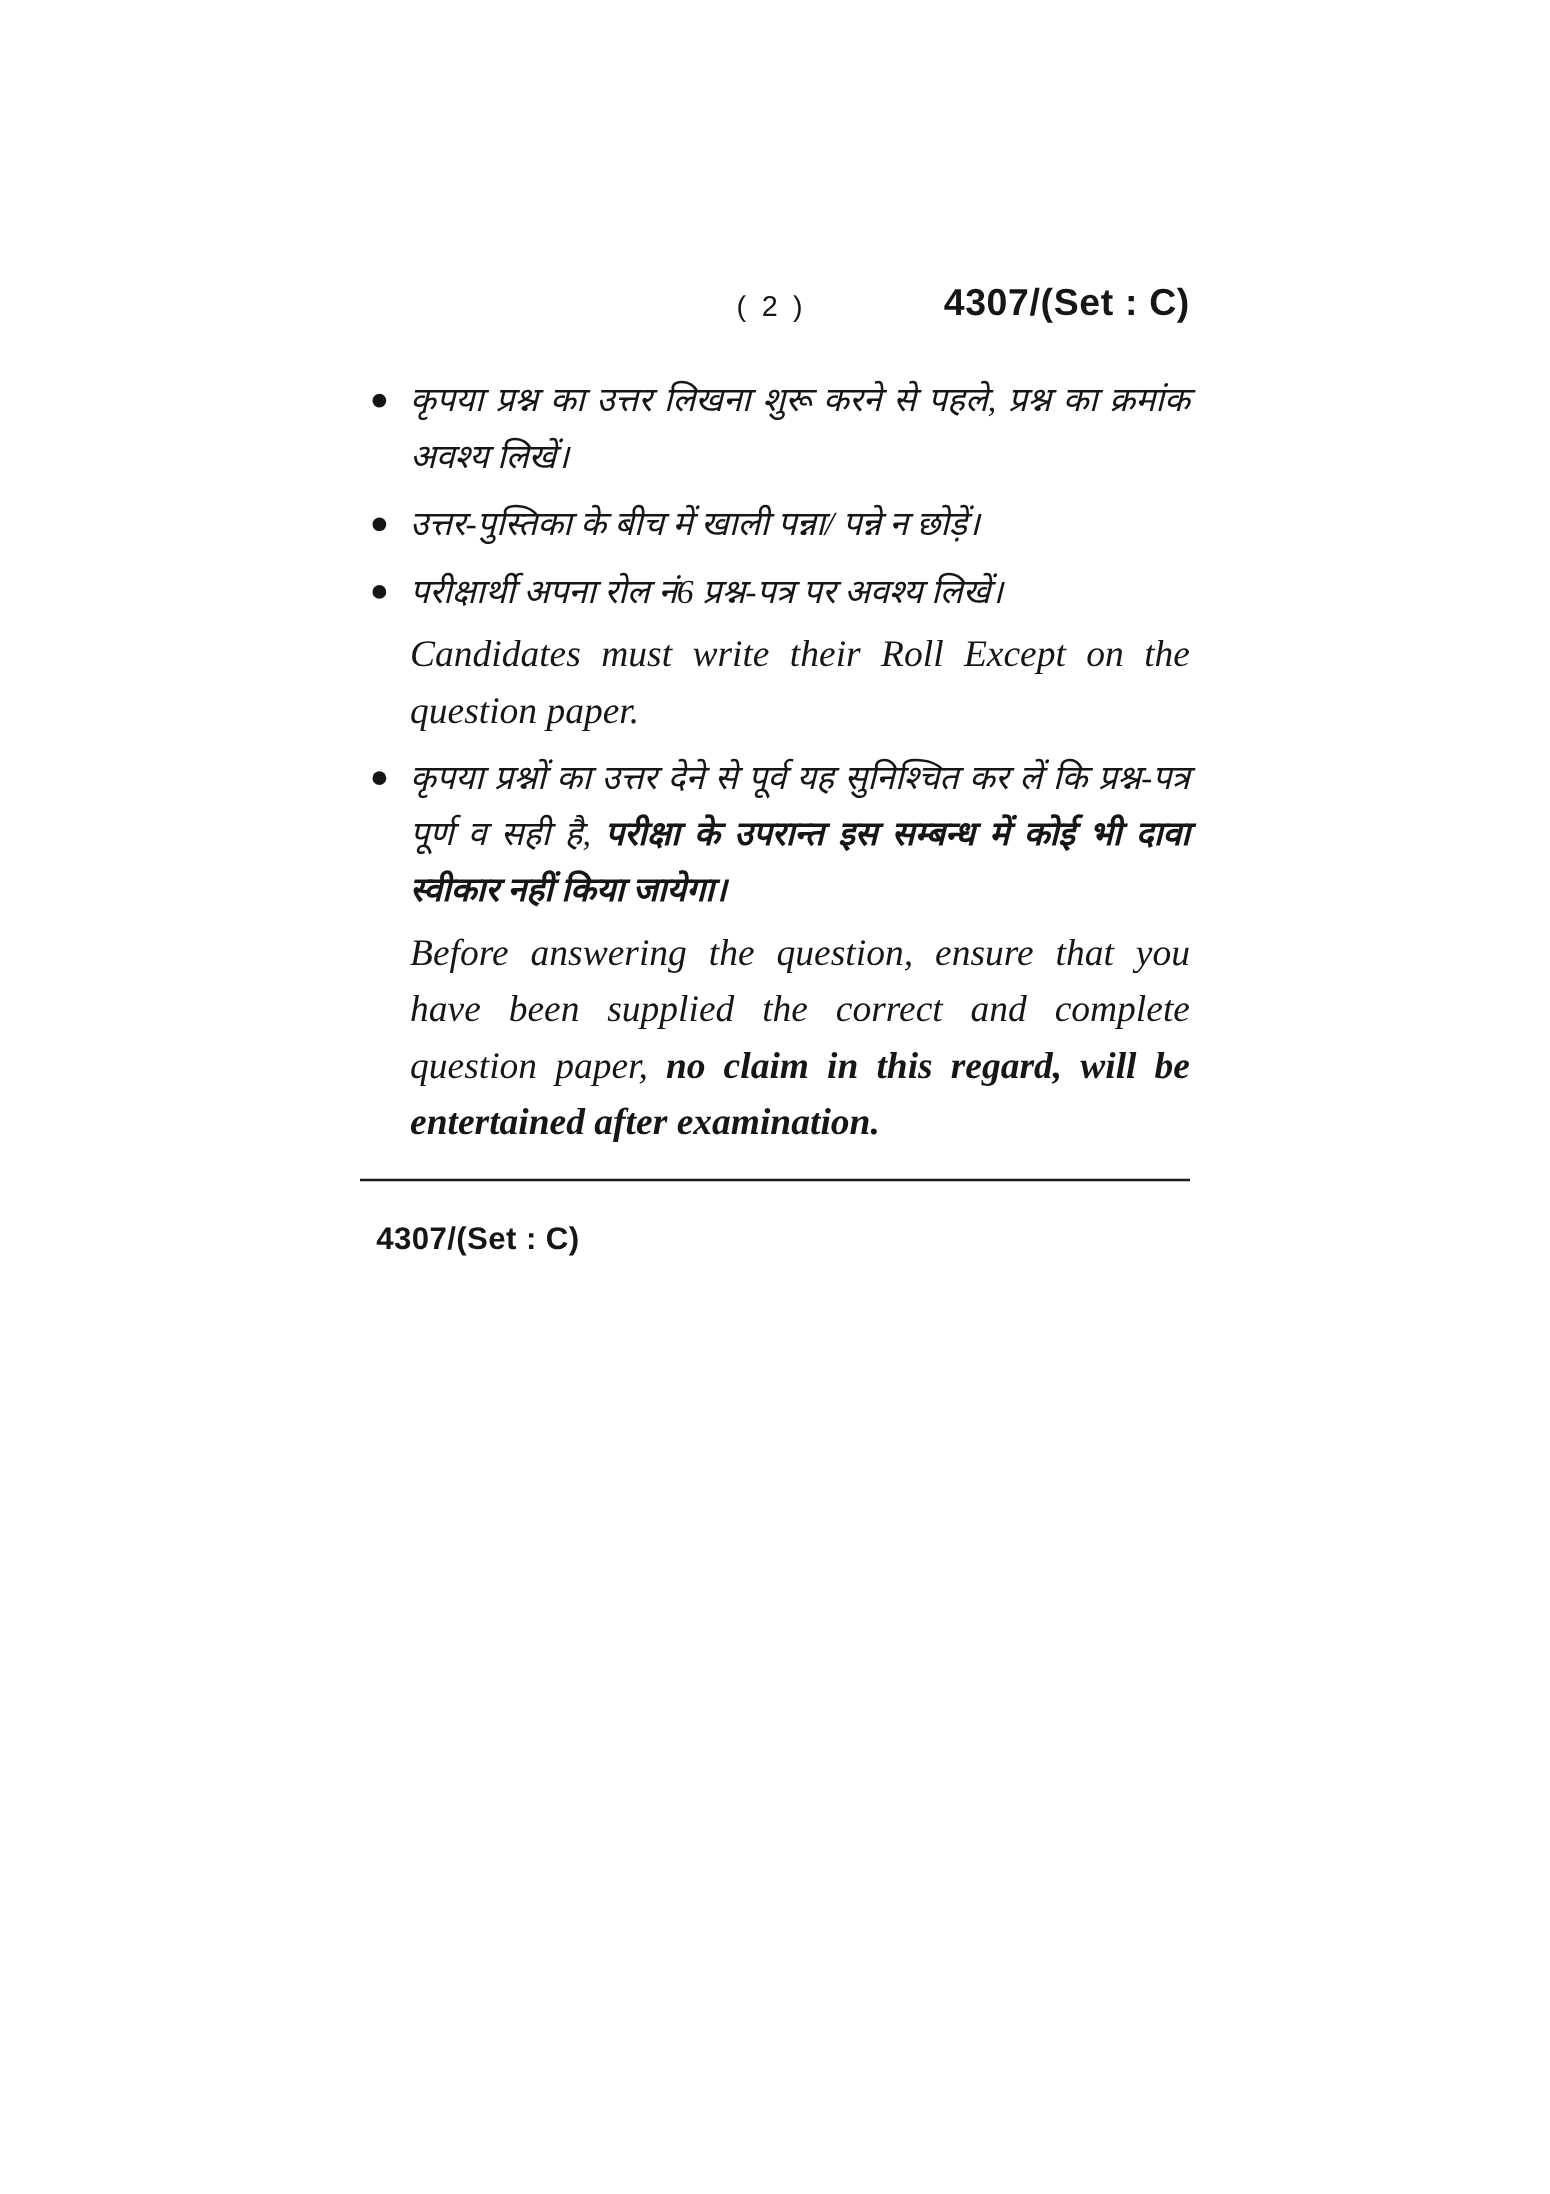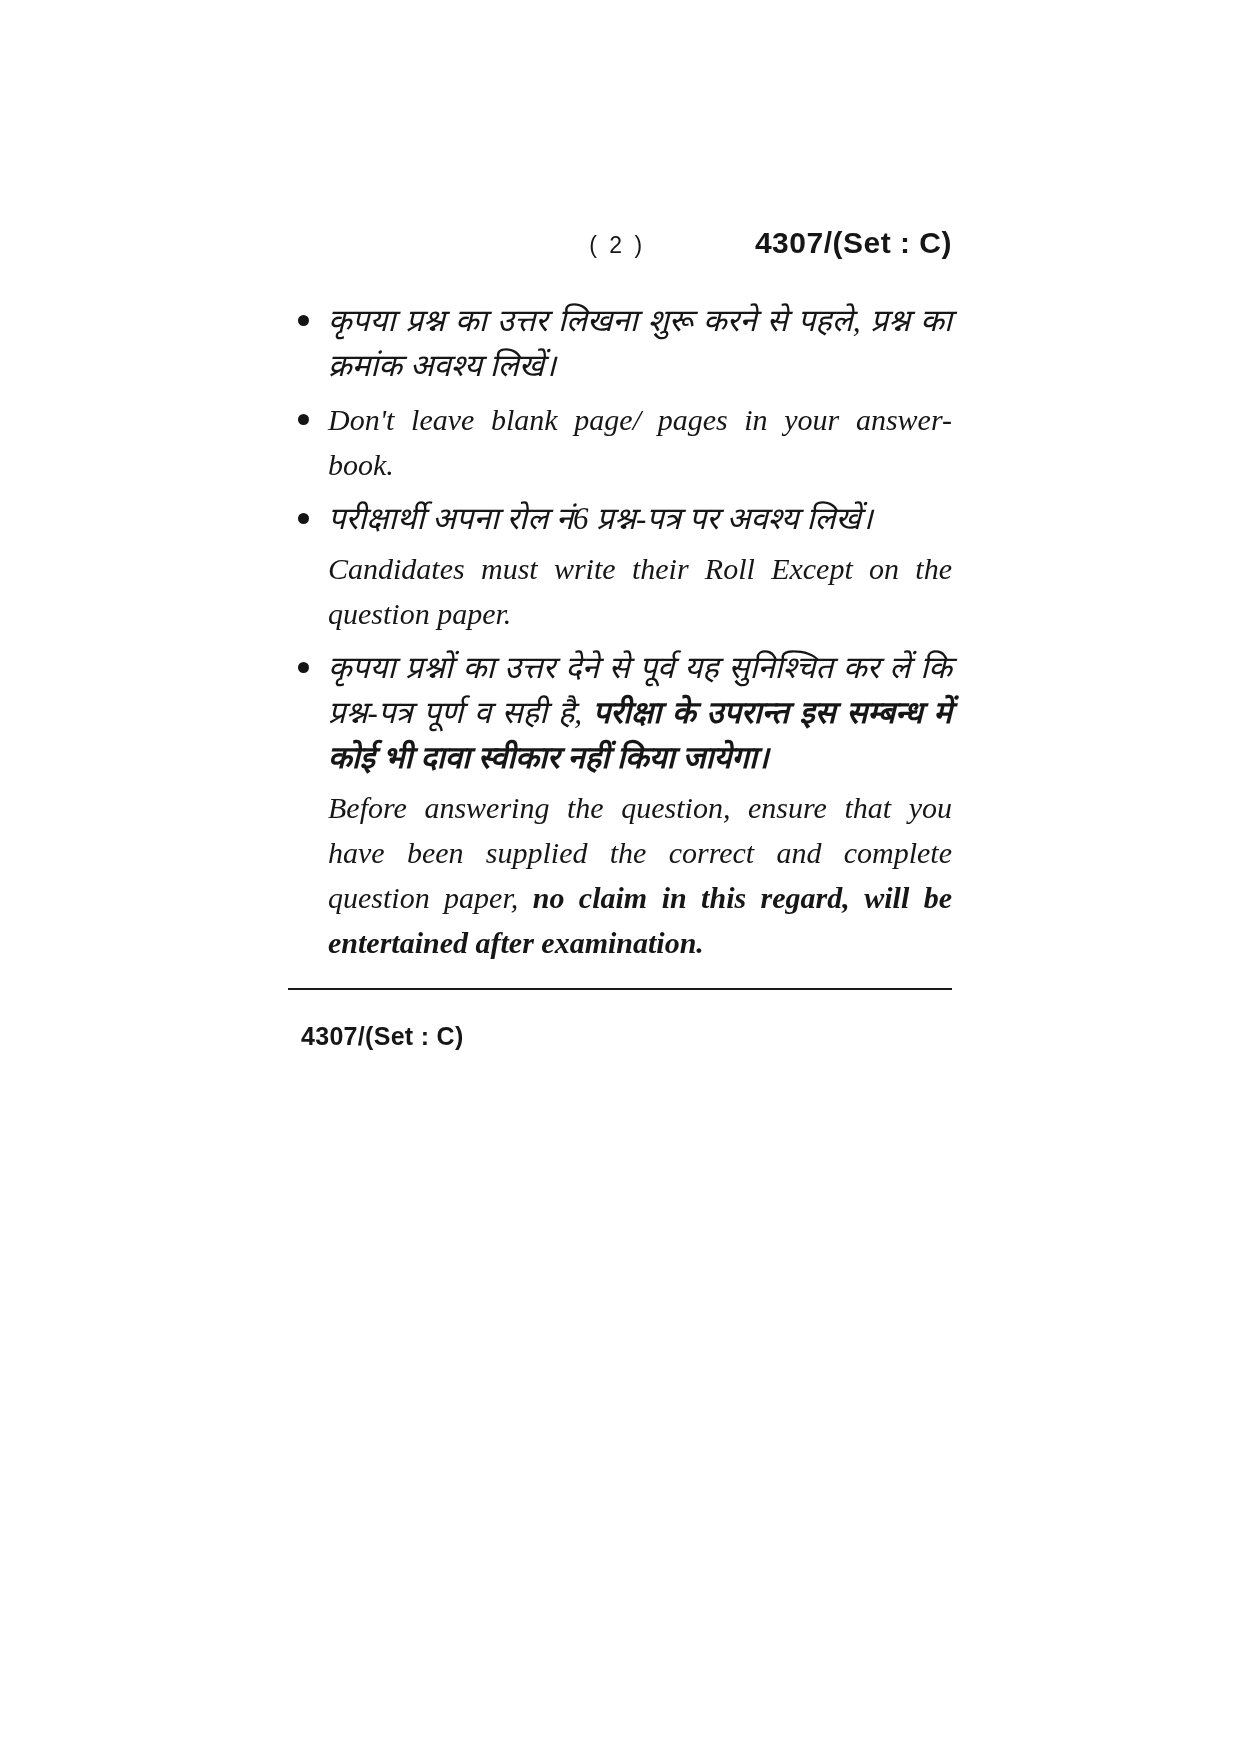--- a/index.html
+++ b/index.html
@@ -69,21 +69,21 @@
     left: 10px;
     top: 17px;
     width: 11px;
     height: 11px;
     border-radius: 50%;
     background: #151515;
   }
   .hindi {
     margin: 0;
     font-style: italic;
-    font-size: 31px;
+    font-size: 27px;
     line-height: 45px;
     text-align: justify;
     font-family: Liberation Serif, serif;
   }
   .english {
     margin: 5px 0 0 0;
     font-style: italic;
     font-size: 30px;
     line-height: 45px;
     text-align: justify;
@@ -119,21 +119,21 @@
 
     <ul class="instructions">
 
       <li class="instruction">
         <span class="bullet"></span>
         <p class="hindi">कृपया प्रश्न का उत्तर लिखना शुरू करने से पहले, प्रश्न का क्रमांक अवश्य लिखें।</p>
       </li>
 
       <li class="instruction">
         <span class="bullet"></span>
-        <p class="english">Don't leave blank page/ pages in your answer-book.</p>
+        <p class="hindi">उत्तर-पुस्तिका के बीच में खाली पन्ना/ पन्ने न छोड़ें।</p>
       </li>
 
 
       <li class="instruction">
         <span class="bullet"></span>
         <p class="hindi">परीक्षार्थी अपना रोल नं6 प्रश्न-पत्र पर अवश्य लिखें।</p>
         <p class="english">Candidates must write their Roll Except on the question paper.</p>
       </li>
 
       <li class="instruction">

